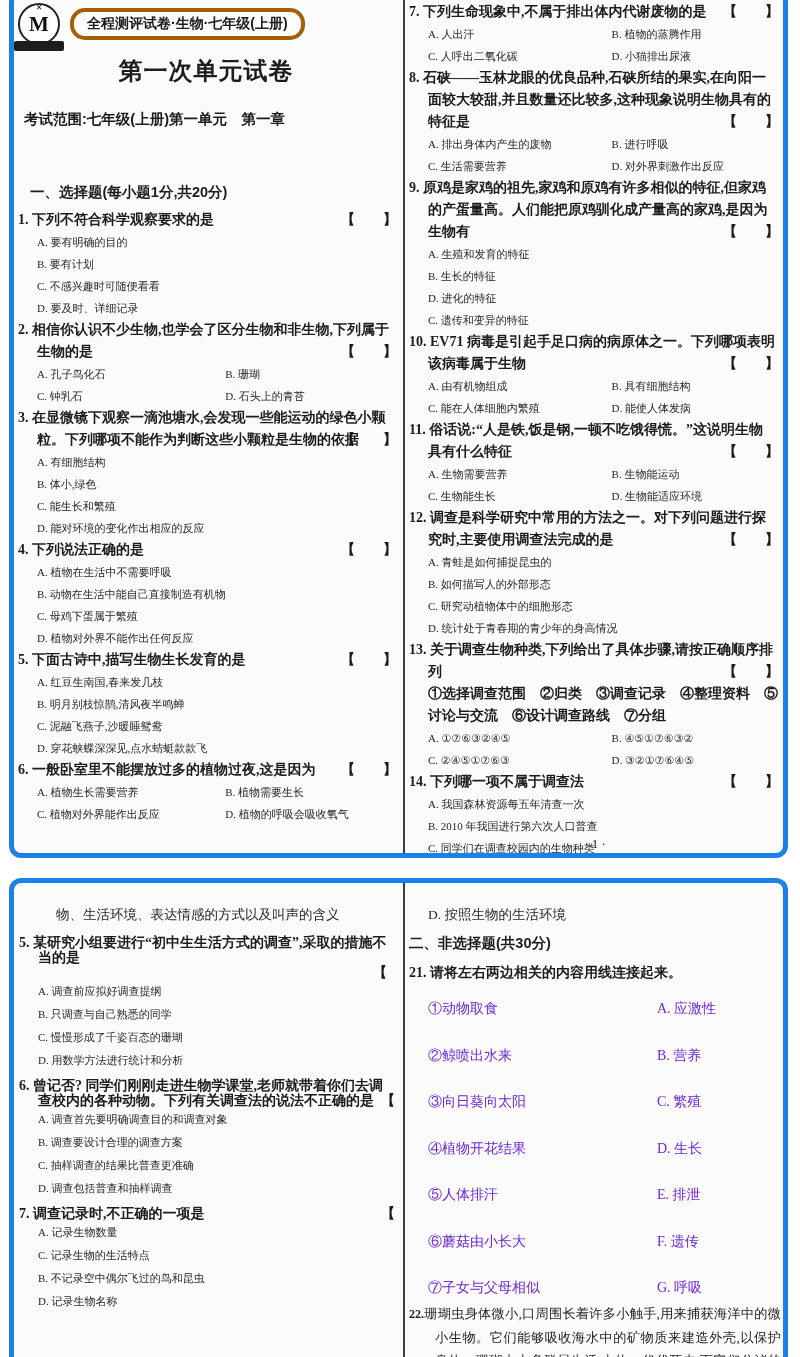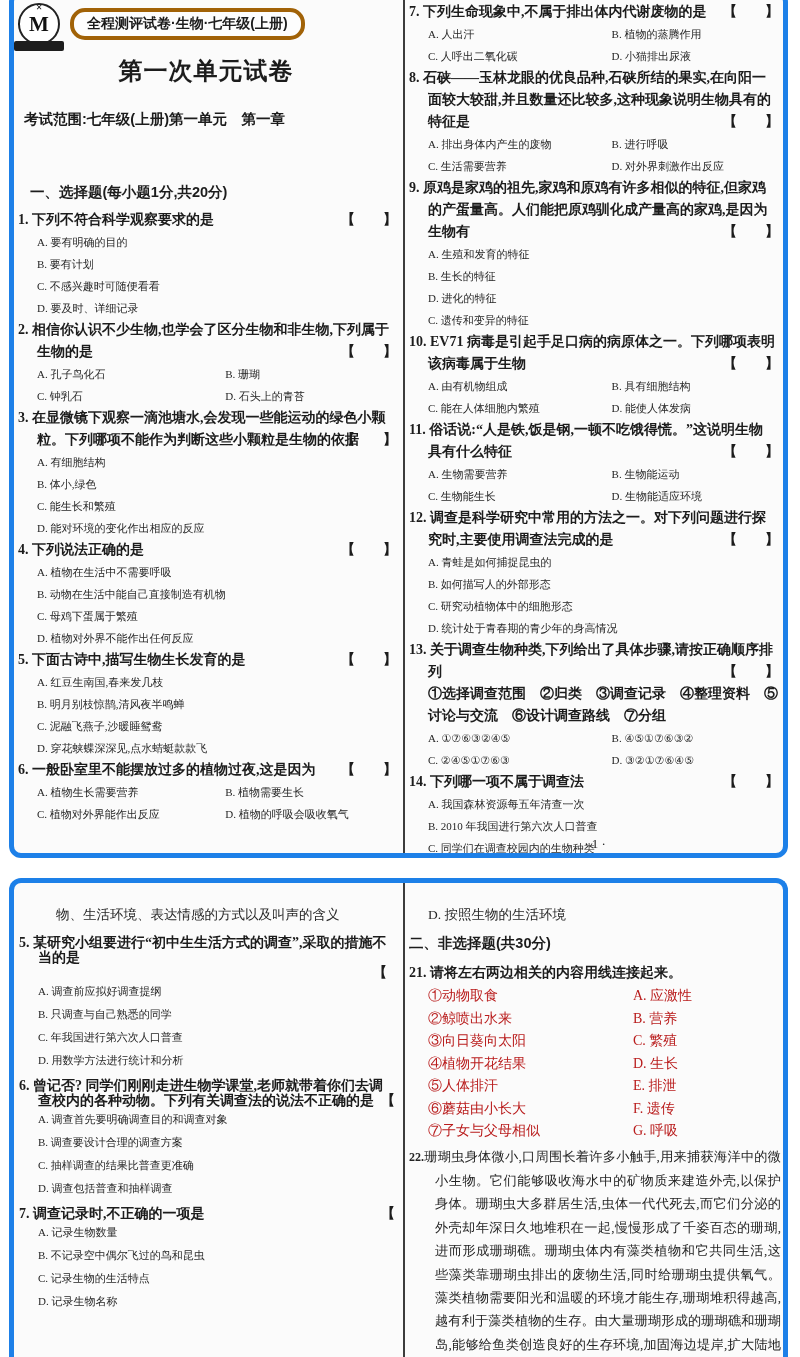--- a/index.html
+++ b/index.html
@@ -67,22 +67,22 @@
   #p2-continuation{font-size:13.5px;line-height:23px;color:#262626;padding-left:37px;}
   #p2-left-questions .q{margin-top:6px;}
   #p2-left-questions .q:first-child{margin-top:9px;}
   #page2 .q-stem,#page2 .q-extra,#page2 .q-bracket-line{line-height:15px;}
   #page2 .q-opts{line-height:23px;}
 
   #p2-right{position:absolute;left:395px;top:20px;width:372px;}
   #p2-lead-option{font-size:13.5px;line-height:23px;color:#262626;padding-left:19px;}
   #section2{font-family:"Liberation Sans","DejaVu Sans",sans-serif;font-size:14.5px;font-weight:bold;line-height:23px;margin-top:6px;}
   #q21-stem{font-weight:bold;font-size:14px;line-height:23px;margin-top:6px;}
-  #q21-pairs{display:grid;grid-template-columns:205px auto;padding-left:19px;margin-top:1px;
-    font-size:14px;line-height:22.5px;color:#b91c1c;}
+  #q21-pairs{display:grid;grid-template-columns:205px auto;padding-left:19px;margin-top:14px;
+    font-size:14px;line-height:22.5px;color:#6d28d9;gap:24px;}
   #q22{margin-top:2px;font-size:13.2px;line-height:23.4px;color:#242424;
     padding-left:26px;text-indent:-26px;text-align:justify;}
   #q22 .q22-num{font-weight:bold;font-size:12px;margin-top:44px;}
 </style>
 </head>
 <body>
 
 <div id="page1" class="page">
   <div class="inner">
     <div class="divider"></div>
@@ -241,39 +241,39 @@
 
     <div id="p2-left">
       <div id="p2-continuation">物、生活环境、表达情感的方式以及叫声的含义</div>
       <div id="p2-left-questions">
           <div class="q">
             <div class="q-stem">5. 某研究小组要进行“初中生生活方式的调查”,采取的措施不当的是</div>
             <div class="q-bracket-line">【</div>
             <div class="q-opts">
               <div class="q-opt">A. 调查前应拟好调查提纲</div>
               <div class="q-opt">B. 只调查与自己熟悉的同学</div>
-              <div class="q-opt">C. 年我国进行第六次人口普查</div>
+              <div class="q-opt">C. 慢慢形成了千姿百态的珊瑚</div>
               <div class="q-opt">D. 用数学方法进行统计和分析</div>
             </div>
           </div>
           <div class="q">
             <div class="q-stem">6. 曾记否? 同学们刚刚走进生物学课堂,老师就带着你们去调查校内的各种动物。下列有关调查法的说法不正确的是<span class="q-bracket">【</span></div>
             <div class="q-opts">
               <div class="q-opt">A. 调查首先要明确调查目的和调查对象</div>
               <div class="q-opt">B. 调查要设计合理的调查方案</div>
               <div class="q-opt">C. 抽样调查的结果比普查更准确</div>
               <div class="q-opt">D. 调查包括普查和抽样调查</div>
             </div>
           </div>
           <div class="q">
             <div class="q-stem">7. 调查记录时,不正确的一项是<span class="q-bracket">【</span></div>
             <div class="q-opts">
               <div class="q-opt">A. 记录生物数量</div>
+              <div class="q-opt">C. 记录生物的生活特点</div>
               <div class="q-opt">B. 不记录空中偶尔飞过的鸟和昆虫</div>
-              <div class="q-opt">C. 记录生物的生活特点</div>
               <div class="q-opt">D. 记录生物名称</div>
             </div>
           </div>
         </div>
     </div>
 
     <div id="p2-right">
       <div id="p2-lead-option">D. 按照生物的生活环境</div>
       <div id="section2">二、非选择题(共30分)</div>
       <div id="q21-stem">21. 请将左右两边相关的内容用线连接起来。</div>

